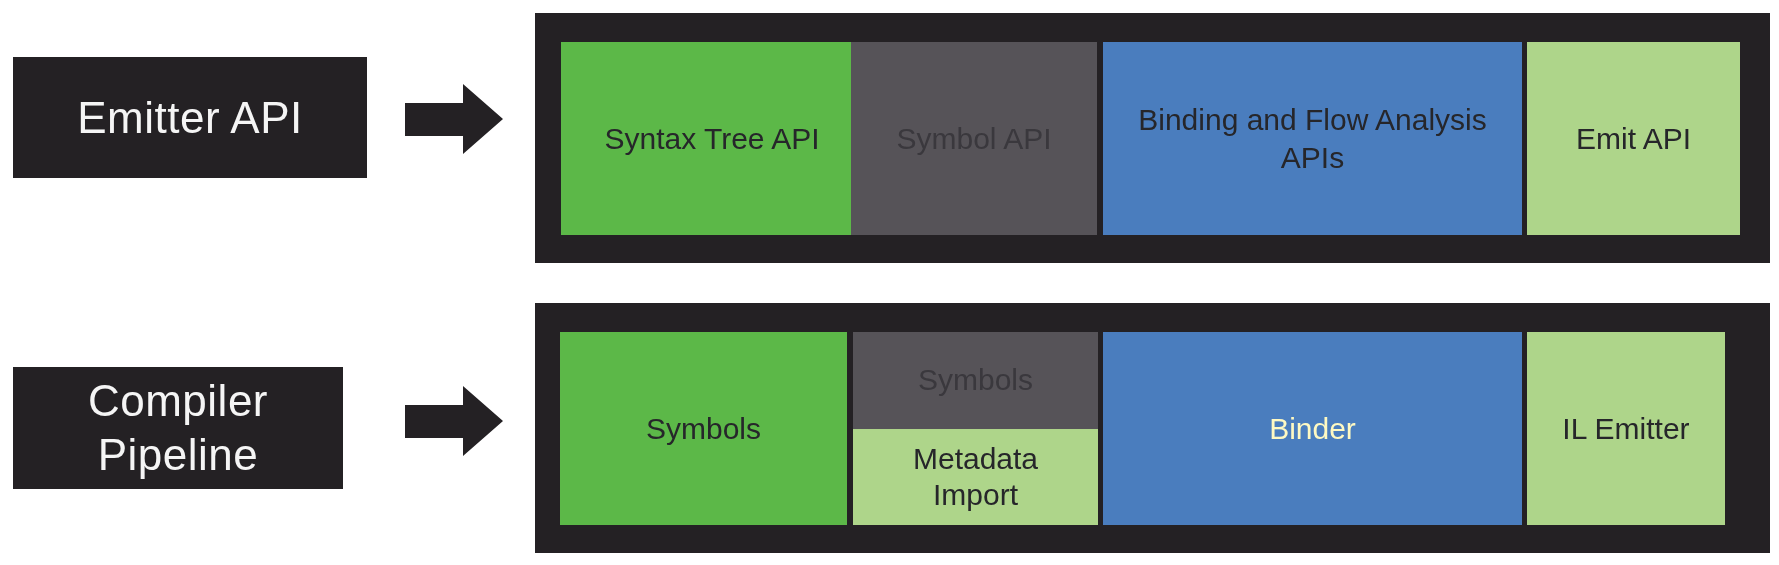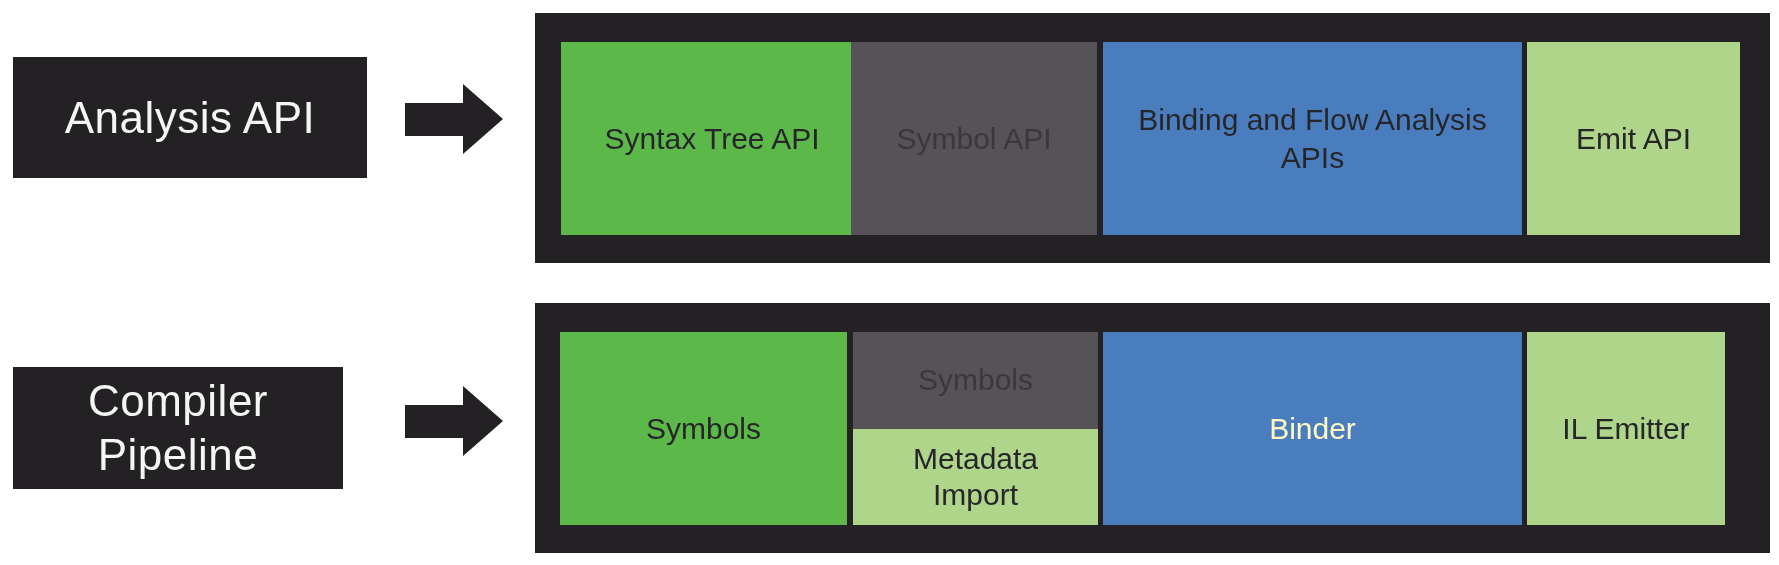--- a/index.html
+++ b/index.html
@@ -83,21 +83,21 @@
   .sub-bottom { height: 107px; }
   .r2b2 { left: 568px; width: 419px; }
   .r2b3 { left: 992px; width: 198px; }
 </style>
 </head>
 <body>
 
 <div class="canvas">
 
   <div class="label-box label-compiler-api" style="background-color: rgb(36, 33, 36); color: rgb(245, 245, 245);">
-    <span>Analysis API</span>
+    <span>Emitter API</span>
   </div>
 
   <svg class="arrow arrow-1" viewBox="0 0 98 70">
     <polygon points="0,19 58,19 58,0 98,35 58,70 58,52 0,52" style="fill: rgb(36, 33, 36);"></polygon>
   </svg>
 
   <div class="container container-1" style="background-color: rgb(36, 33, 36);">
     <div class="box r1b0" style="background-color: rgb(92, 184, 72); color: rgb(38, 38, 42);">
       <span>Syntax Tree API</span>
     </div>

